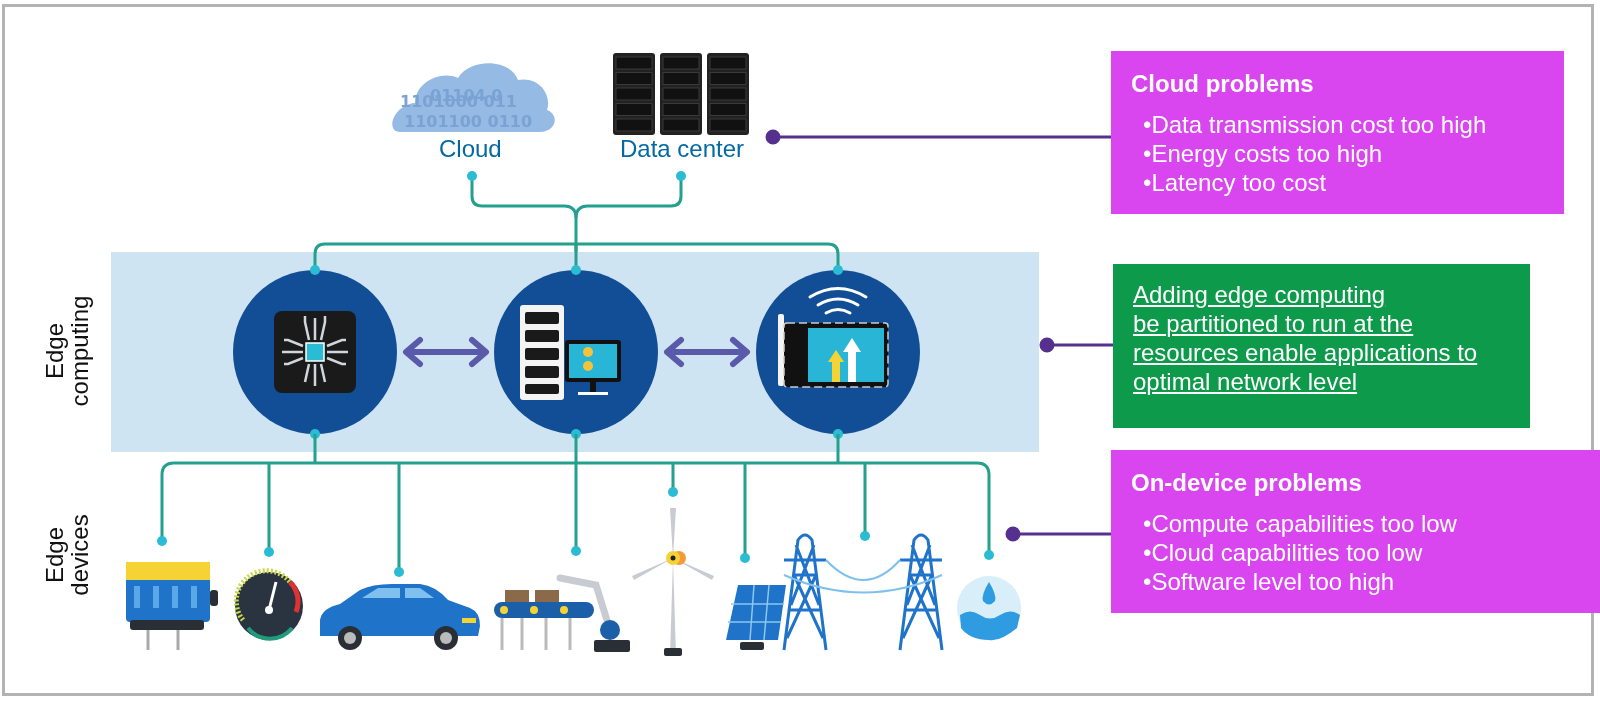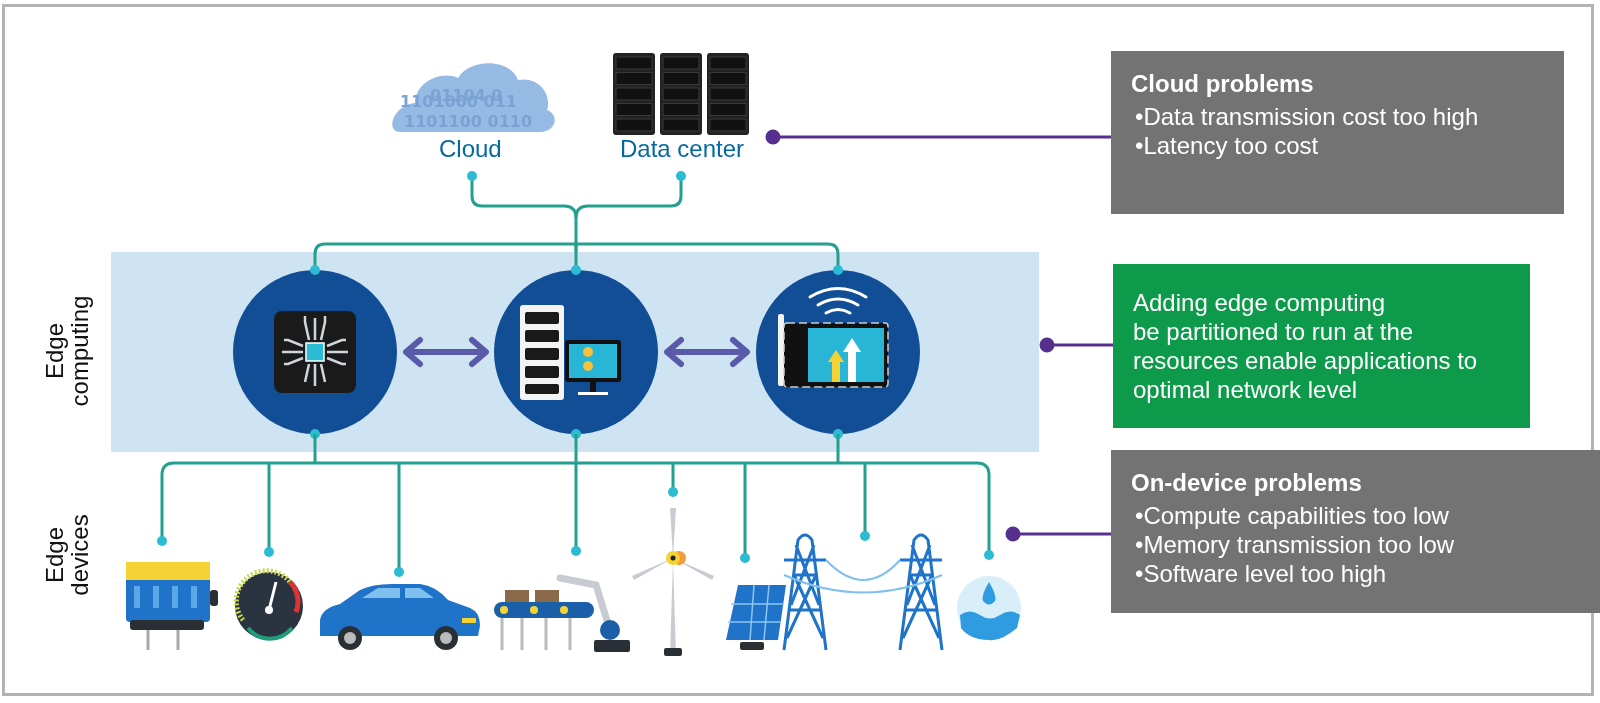--- a/index.html
+++ b/index.html
@@ -2,24 +2,24 @@
 <html><head>
 <meta charset="utf-8">
 <style>
   html,body{margin:0;padding:0;background:#fff;}
   body{width:1600px;height:703px;position:relative;overflow:hidden;font-family:"Liberation Sans","DejaVu Sans",sans-serif;}
   .frame{position:absolute;left:2px;top:4px;width:1592px;height:692px;border:3px solid #b3b3b3;box-sizing:border-box;}
   svg#diagram{position:absolute;left:0;top:0;}
   .label{position:absolute;font-size:24px;color:#0369a1;}
   .vlabel{position:absolute;font-size:24px;color:#111;transform:rotate(-90deg);transform-origin:center center;text-align:center;line-height:25px;white-space:nowrap;}
   .box{position:absolute;color:#fff;box-sizing:border-box;padding:18px 20px;font-size:24px;line-height:29px;}
-  .box.red{background:#737373;}
+  .box.red{background:#d946ef;}
   .box.green{background:#0e9a4b;}
   .box .title{font-weight:bold;}
-  .box ul{list-style:none;margin:4px;padding:0;}
+  .box ul{list-style:none;margin:12px;padding:0;}
   .box li::before{content:"\2022 ";}
 </style>
 </head>
 <body>
 
 <div class="frame"></div>
 
 <svg id="diagram" width="1600" height="703" viewBox="0 0 1600 703">
 
   <rect x="111" y="252" width="928" height="200" fill="#cfe4f3"></rect>
@@ -234,31 +234,32 @@
   <span style="display:inline-block;width:140px;white-space:normal;">Edge computing</span>
 </div>
 <div class="vlabel" style="left:-8px;top:530px;width:150px;height:50px;">
   <span style="display:inline-block;width:100px;white-space:normal;">Edge devices</span>
 </div>
 
 <div class="box red" style="left:1111px;top:51px;width:453px;height:163px;">
   <div class="title">Cloud problems</div>
   <ul>
     <li>Data transmission cost too high</li>
+    <li>Energy costs too high</li>
     <li>Latency too cost</li>
   </ul>
 </div>
 
-<div class="box green" style="left:1113px;top:264px;width:417px;height:164px;padding-top:24px;">
+<div class="box green" style="left:1113px;top:264px;width:417px;height:164px;padding-top:16px;text-decoration:underline;">
   <div>Adding edge computing</div>
   <div>be partitioned to run at the</div>
   <div>resources enable applications to</div>
   <div>optimal network level</div>
 </div>
 
 <div class="box red" style="left:1111px;top:450px;width:510px;height:163px;">
   <div class="title">On-device problems</div>
   <ul>
     <li>Compute capabilities too low</li>
-    <li>Memory transmission too low</li>
+    <li>Cloud capabilities too low</li>
     <li>Software level too high</li>
   </ul>
 </div>
 
 </body></html>

